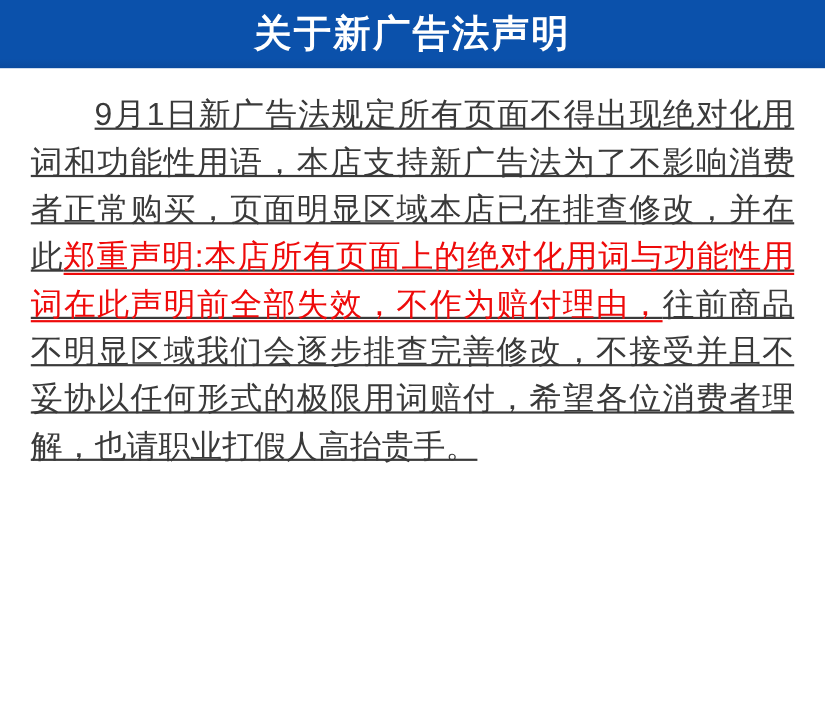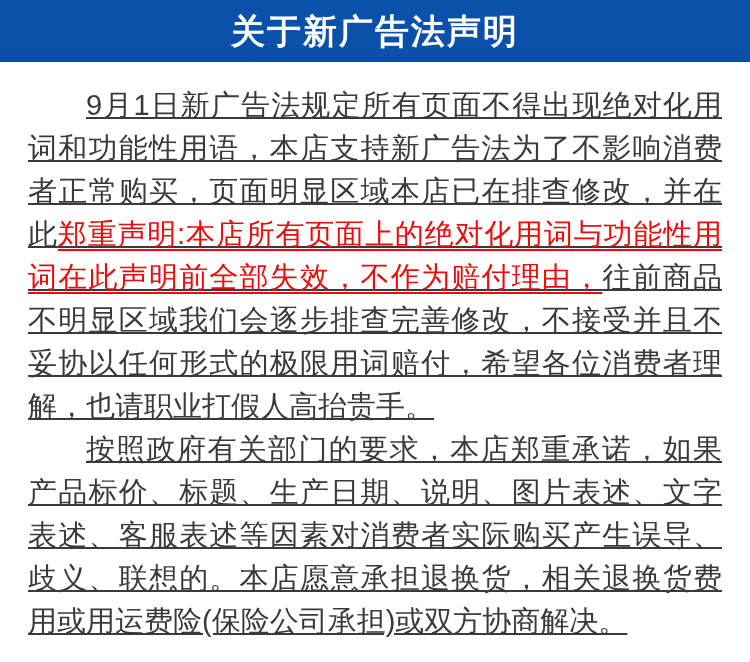--- a/index.html
+++ b/index.html
@@ -60,15 +60,14 @@
 </style>
 </head>
 <body>
 
 <div class="page">
   <div class="banner">
     <span class="banner-title">关于新广告法声明</span>
   </div>
   <div class="notice-body">
     <p><span>9月1日新广告法规定所有页面不得出现绝对化用词和功能性用语，本店支持新广告法为了不影响消费者正常购买，页面明显区域本店已在排查修改，并在此</span><span class="red-underlined">郑重声明:本店所有页面上的绝对化用词与功能性用词在此声明前全部失效，不作为赔付理由，</span><span>往前商品不明显区域我们会逐步排查完善修改，不接受并且不妥协以任何形式的极限用词赔付，希望各位消费者理解，也请职业打假人高抬贵手。</span></p>
-    <p>按照政府有关部门的要求，本店郑重承诺，如果产品标价、标题、生产日期、说明、图片表述、文字表述、客服表述等因素对消费者实际购买产生误导、歧义、联想的。本店愿意承担退换货，相关退换货费用或用运费险(保险公司承担)或双方协商解决。</p>
   </div>
 </div>
 
 </body></html>

